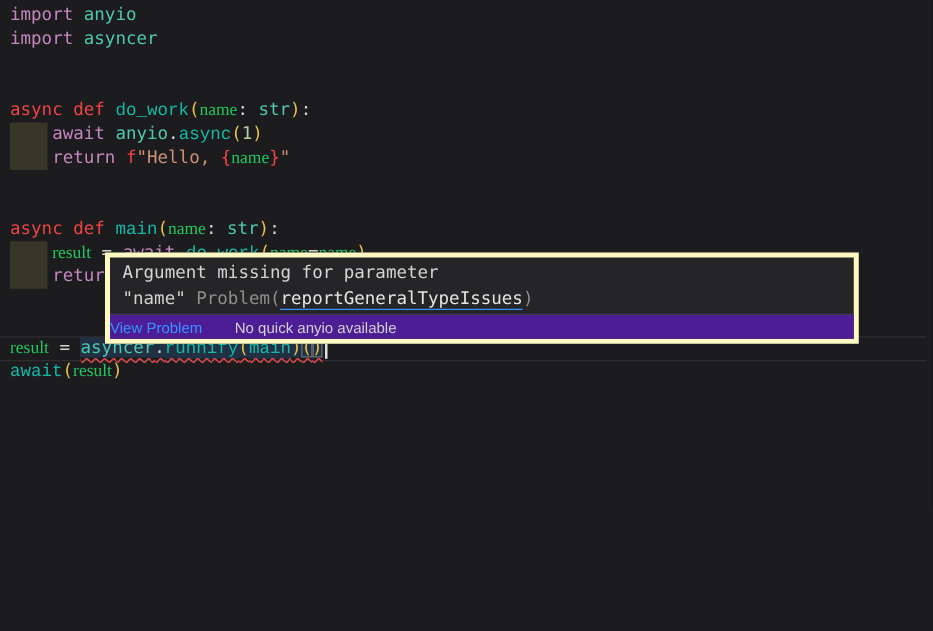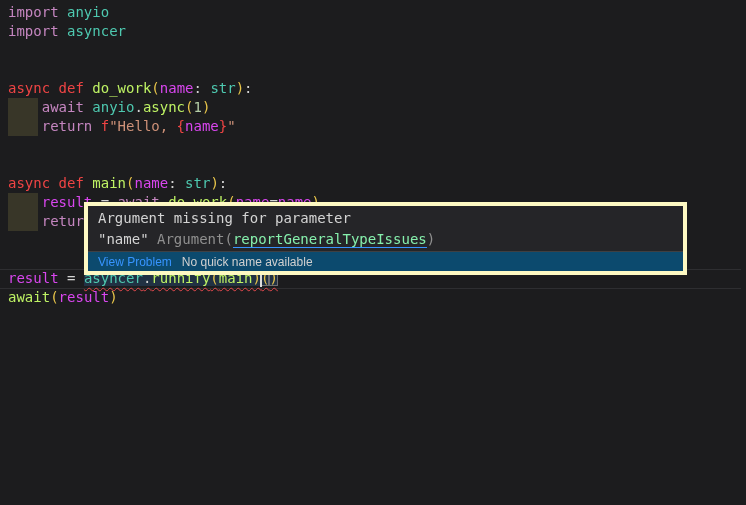--- a/index.html
+++ b/index.html
@@ -6,22 +6,22 @@
   body { background:#101012; font-family:"DejaVu Sans Mono", monospace; }
   .screen { position:relative; width:746px; height:505px; background:#1c1c1e; overflow:hidden; }
 
   
   .code-layer { position:absolute; left:0; top:3px; width:746px; font-size:14px; z-index:2; }
   .code-line { height:19px; line-height:19px; white-space:pre; padding-left:8px; position:relative; }
   .tk-kw  { color:#C586C0; }
   .tk-kw2 { color:#ef4444;text-align:center; }
   .tk-mod { color:#4EC9B0; }
   .tk-type{ color:#4EC9B0;margin-top:48px; }
-  .tk-fn  { color:#bef264; }
-  .tk-var { color:#d946ef; }
+  .tk-fn  { color:#14b8a6;font-family:Liberation Mono, monospace; }
+  .tk-var { color:#22c55e;font-family:Liberation Serif, serif; }
   .tk-num { color:#B5CEA8; }
   .tk-str { color:#CE9178; }
   .tk-br  { color:#e8c54a; }
   .tk-pl  { color:#d4d4d4; }
   .m-err  { background:rgba(42,84,130,0.38);
             text-decoration:underline wavy #e5494d 1px;
             text-underline-offset:3.5px; text-decoration-skip-ink:none; }
   .m-box  { outline:1px solid #6e6e72; outline-offset:-1px; }
 
   
@@ -33,23 +33,23 @@
                   border-top:1px solid #2e2e31; border-bottom:1px solid #2e2e31; z-index:1; }
   .cursor { position:absolute; left:260px; top:271px; width:2px; height:16px;
             background:#dededa; z-index:3; }
 
   
   .hover-tooltip { position:absolute; left:84px; top:202px; width:603px;
                    background:#252528; border:4px solid #fef9c3; z-index:10;
                    font-size:14px; color:#d4d4d4; }
   .hover-message { padding:2px 10px 1px 10px; line-height:21px; white-space:pre; }
   .hover-dim  { color:#8f8f8f; }
-  .hover-link { color:#86efac; text-decoration:none; border-bottom:1px solid #3794ff; cursor:pointer;text-align:right; }
-  .hover-status { display:flex; align-items:center; gap:10px; height:20px;
-                  background:#0c4a6e; border-top:1px solid #3f4043; padding:0 10px;
+  .hover-link { color:#e5e5e5; text-decoration:none; border-bottom:1px solid #3794ff; cursor:pointer;text-align:right; }
+  .hover-status { display:flex; align-items:center; gap:26px; height:20px;
+                  background:#4c1d95; border-top:1px solid #3f4043; padding:0 0;
                   font-family:"Liberation Sans", sans-serif; font-size:12px; }
   .view-problem { color:#3794ff; cursor:pointer; }
   .no-fixes { color:#d0d0d0; }
 </style>
 </head>
 <body>
 
 <div class="screen">
 
   <div class="indent-highlight" id="indent-hl-1"></div>
@@ -71,20 +71,20 @@
       <div class="code-line"><span class="tk-pl">    </span><span class="tk-kw">return</span><span class="tk-pl"> </span><span class="tk-var">result</span></div>
       <div class="code-line"></div>
       <div class="code-line"></div>
       <div class="code-line"><span class="tk-var">result</span><span class="tk-pl"> </span><span class="tk-pl">=</span><span class="tk-pl"> </span><span class="tk-mod m-err">asyncer</span><span class="tk-pl m-err">.</span><span class="tk-fn m-err">runnify</span><span class="tk-br m-err">(</span><span class="tk-fn m-err">main</span><span class="tk-br m-err">)</span><span class="tk-br m-err m-box">(</span><span class="tk-br m-err m-box">)</span></div>
       <div class="code-line"><span class="tk-fn">await</span><span class="tk-br">(</span><span class="tk-var">result</span><span class="tk-br">)</span></div>
     </div>
 
   <div class="cursor"></div>
 
   <div class="hover-tooltip">
-    <div class="hover-message"><span>Argument missing for parameter</span><br><span>"name"</span><span class="hover-dim"> Argument(</span><a class="hover-link">reportGeneralTypeIssues</a><span class="hover-dim">)</span></div>
+    <div class="hover-message"><span>Argument missing for parameter</span><br><span>"name"</span><span class="hover-dim"> Problem(</span><a class="hover-link">reportGeneralTypeIssues</a><span class="hover-dim">)</span></div>
     <div class="hover-status">
       <span class="view-problem">View Problem</span>
-      <span class="no-fixes">No quick name available</span>
+      <span class="no-fixes">No quick anyio available</span>
     </div>
   </div>
 
 </div>
 
 </body></html>

